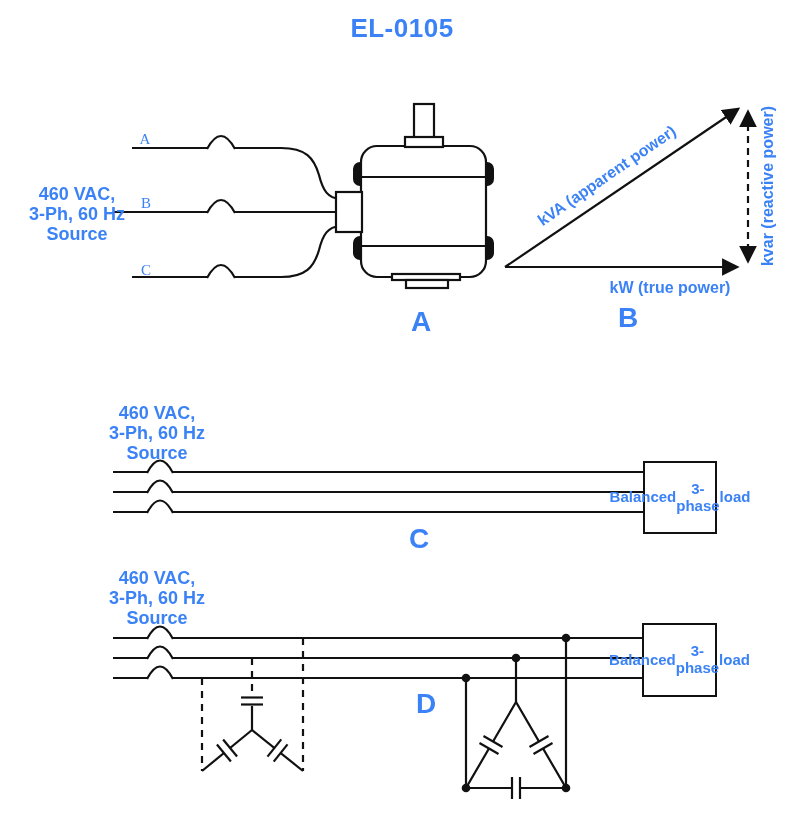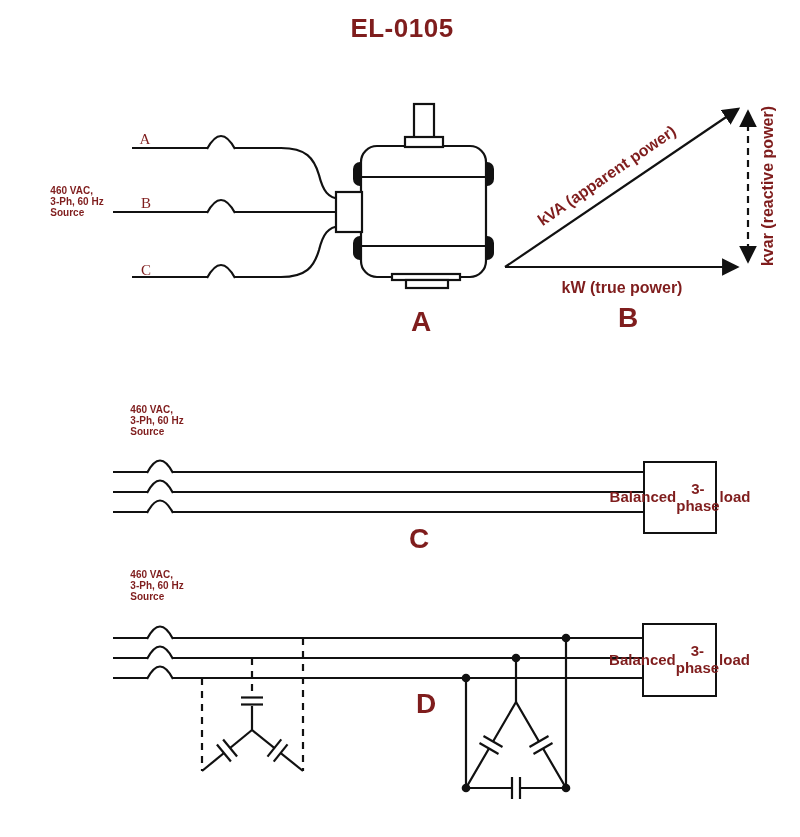--- a/index.html
+++ b/index.html
@@ -1,26 +1,26 @@
 <!DOCTYPE html>
 <html><head>
 <meta charset="utf-8">
 <style>
   html,body{margin:0;padding:0;background:#fff;}
   #page{position:relative;width:800px;height:837px;background:#ffffff;overflow:hidden;
-        font-family:"Liberation Sans",sans-serif;color:#7f1d1d;}
+        font-family:"Liberation Sans",sans-serif;color:#3b82f6;}
   .abs{position:absolute;}
   .title{font-size:26px;font-weight:bold;letter-spacing:.5px;transform:translateX(-50%);}
-  .src{font-weight:bold;font-size:10px;line-height:1.1;text-align:left;
+  .src{font-weight:bold;font-size:18px;line-height:1.1;text-align:center;
        transform:translateX(-50%);white-space:nowrap;}
   .phase{font-family:"Liberation Serif",serif;font-size:15px;transform:translate(-50%,-50%);}
   .sec{font-size:28px;font-weight:bold;transform:translate(-50%,-50%);}
   .tlabel{font-weight:bold;font-size:16px;white-space:nowrap;}
   .kva{transform:translate(-50%,-50%) rotate(-34.5deg);}
-  .kw{transform:translate(-50%,-50%);}
+  .kw{transform:translate(-50%,-50%);margin-left:48px;}
   .kvar{transform:translate(-50%,-50%) rotate(-90deg);}
   .loadbox{position:absolute;box-sizing:border-box;border:2px solid #111;background:#fff;
            display:flex;flex-direction:row;align-items:center;justify-content:center;
            font-weight:bold;font-size:15px;line-height:1.12;text-align:center;}
   svg{position:absolute;left:0;top:0;}
   .ink{stroke:#111;stroke-width:2.2;fill:none;}
 </style>
 </head>
 <body>
 

